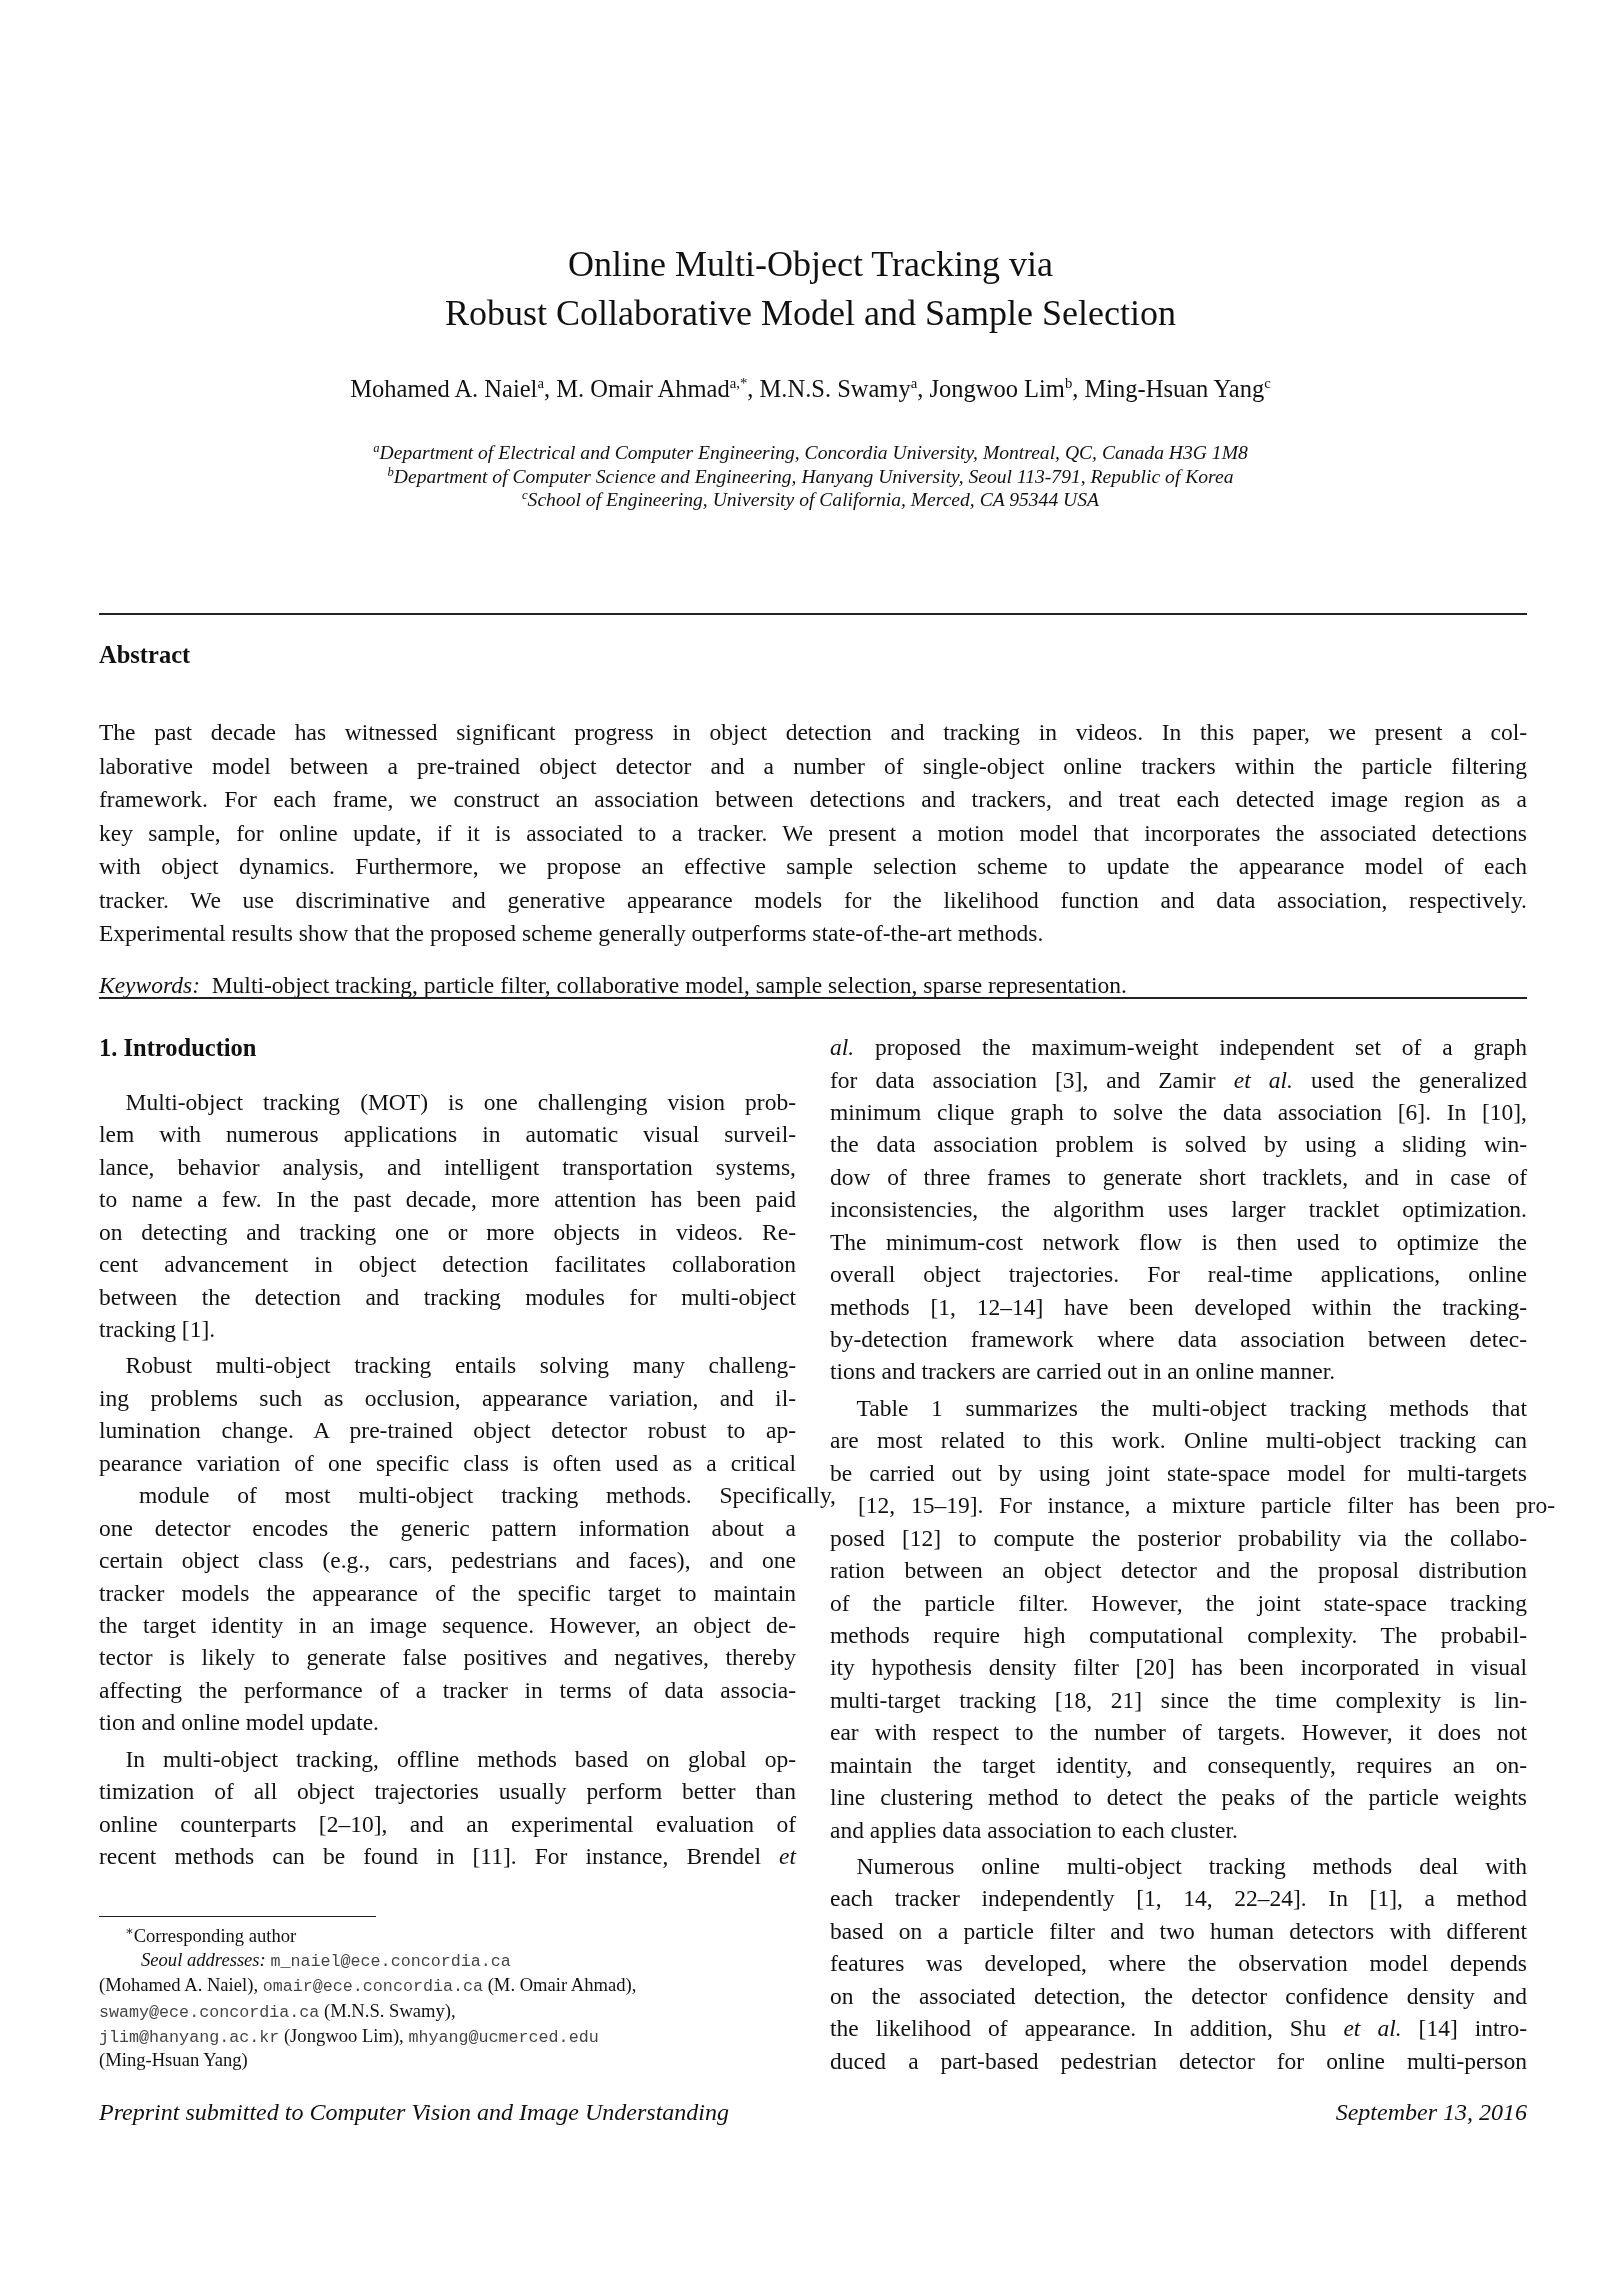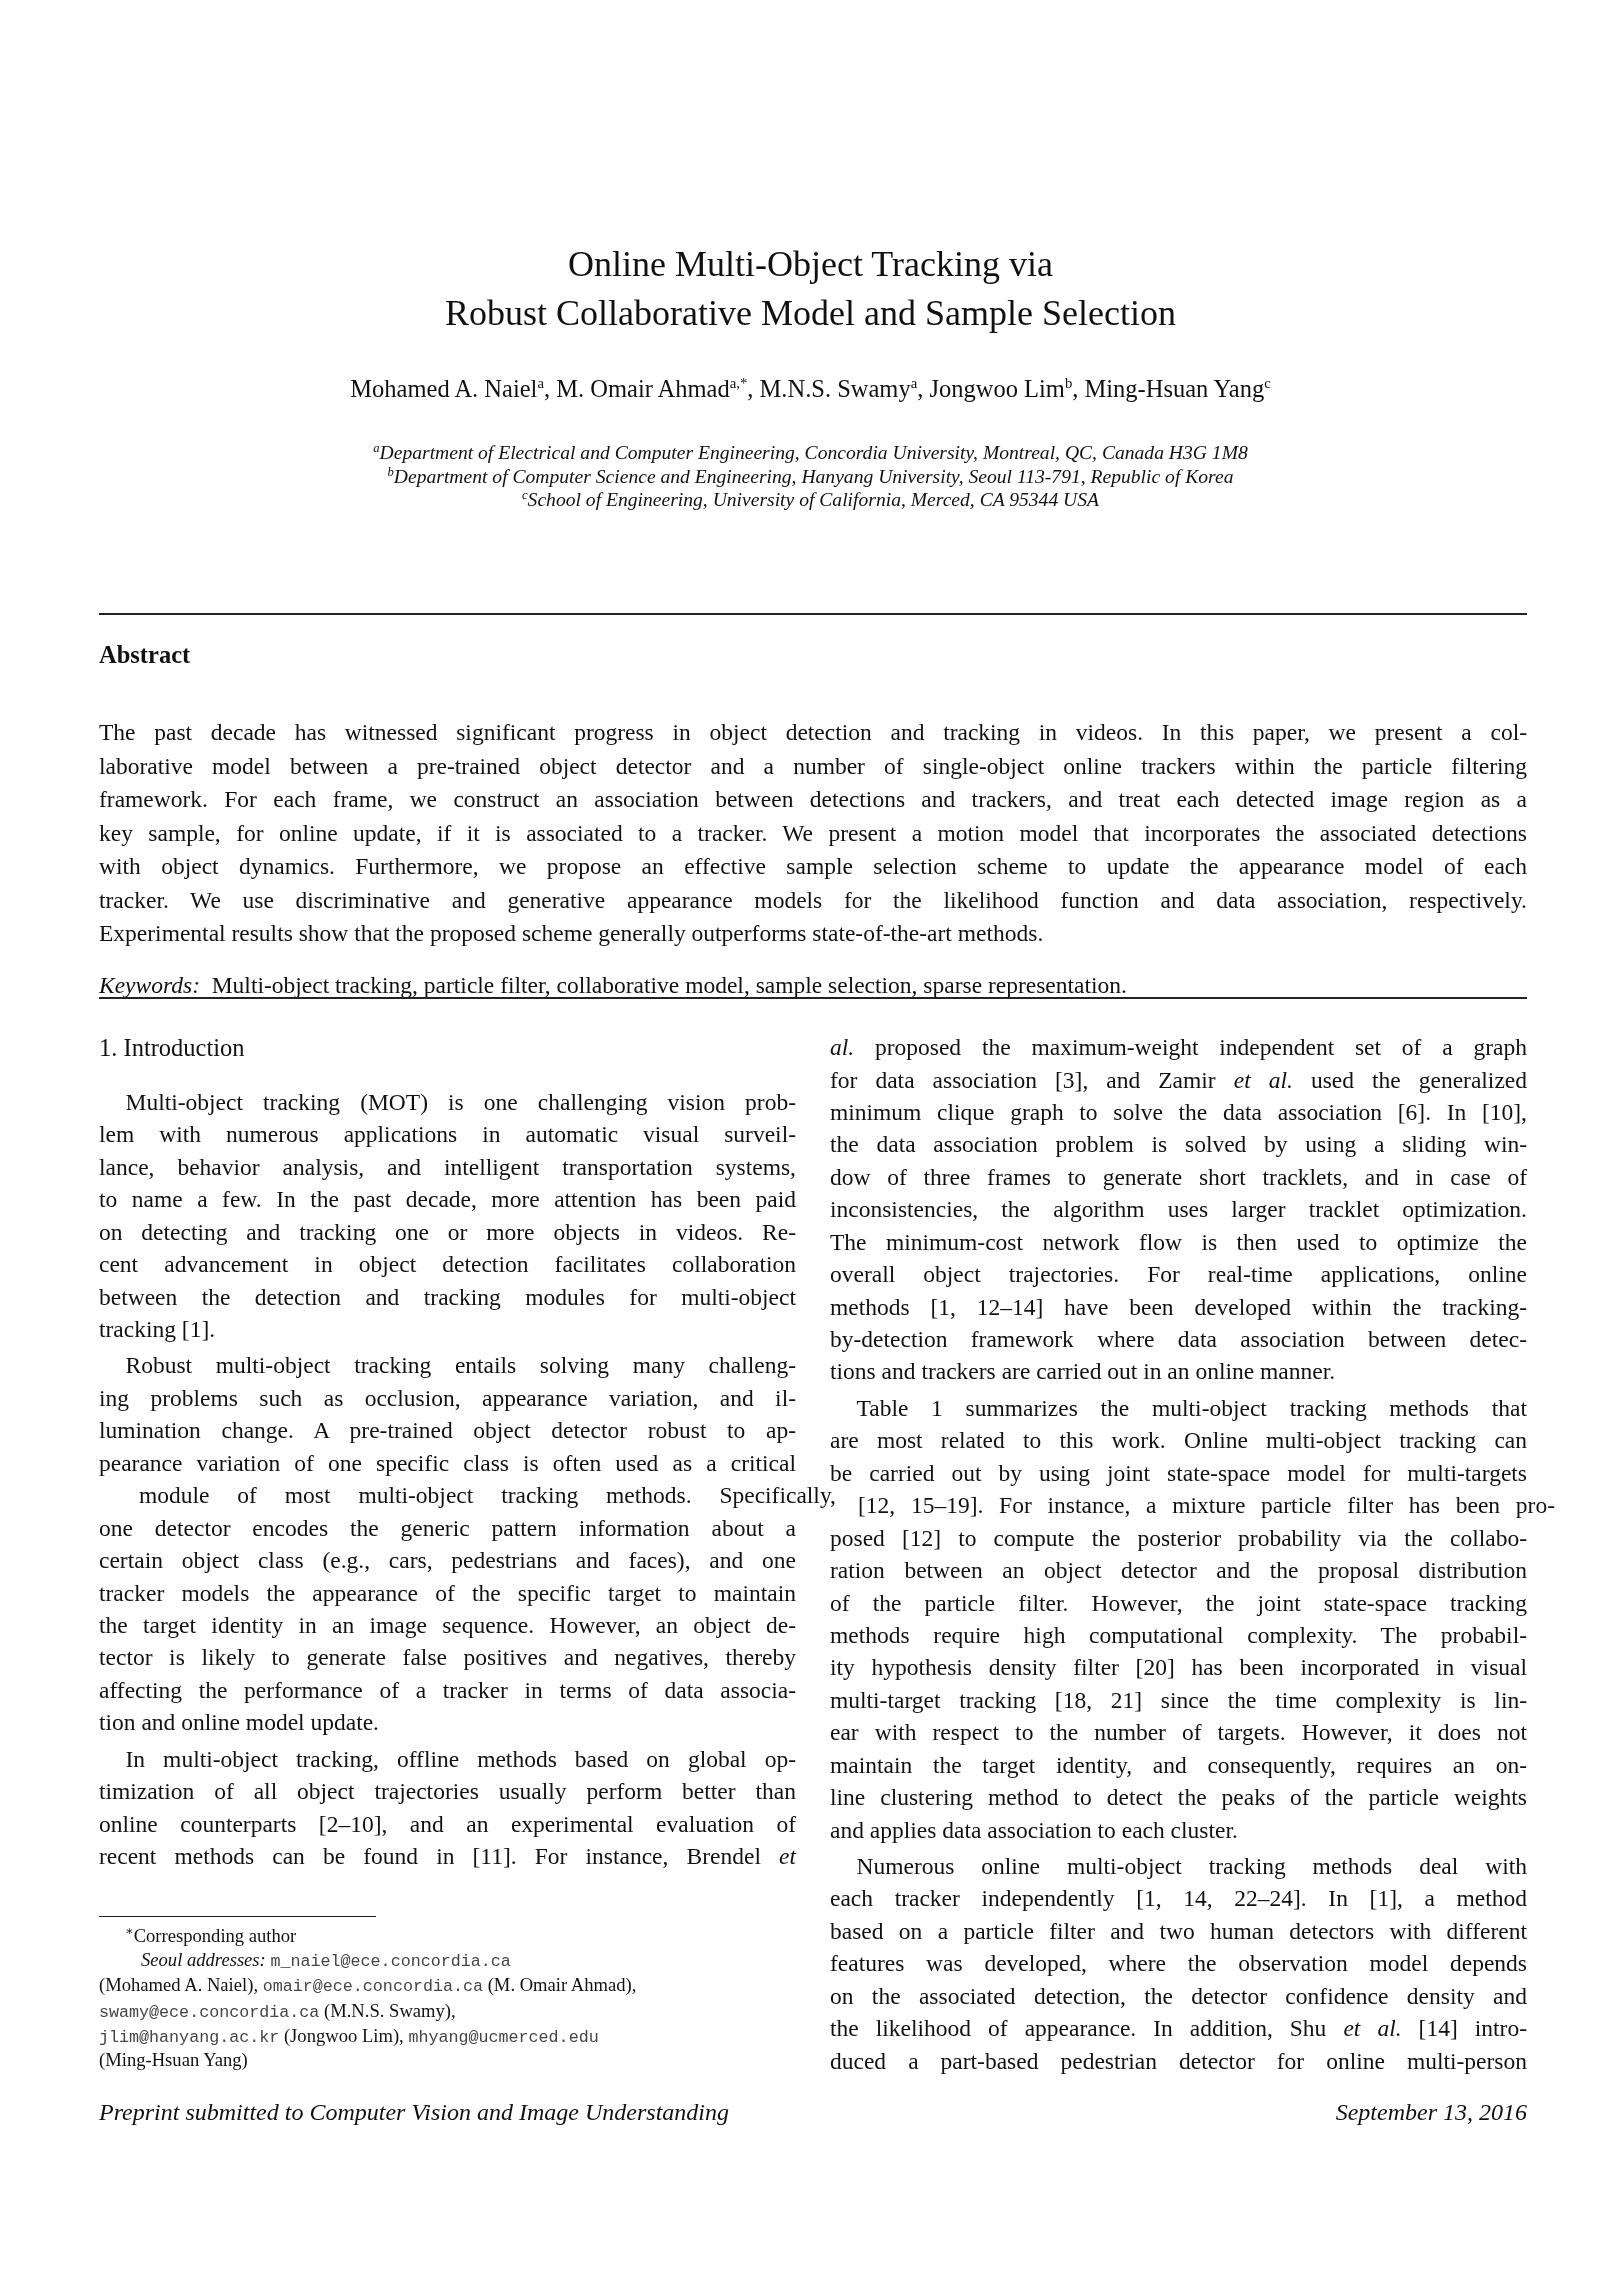--- a/index.html
+++ b/index.html
@@ -14,21 +14,21 @@
   .affil sup { font-size: 12.7px; vertical-align: 6.9px; line-height: 0; }
   .rule { position: absolute; left: 99px; width: 1428px; height: 1.5px; background: #222; }
   .abs-head { font-size: 24.5px; font-weight: bold; }
   .full-line { font-size: 23.5px; left: 99px; width: 1428px; text-align: justify; text-align-last: justify; margin-top: 32px; }
   .full-line.last { text-align-last: left; }
   .col-line { font-size: 23.5px; width: 697px; text-align: justify; text-align-last: justify; }
   .col-line.last { text-align-last: left; }
   .left-col { left: 99px; }
   .right-col { left: 830px; }
   .indent { text-indent: 26.5px; }
-  .sec-head { font-size: 24.5px; font-weight: normal; }
+  .sec-head { font-size: 24.5px; font-weight: bold; }
   .fn { font-size: 18.6px; }
   .mono { font-family: "Liberation Mono", "DejaVu Sans Mono", monospace; font-size: 16.7px; color: #444; }
   .fnrule { position: absolute; left: 99px; width: 277px; height: 1.2px; background: #222; }
   .footer { font-size: 24px; font-style: italic; }
   i { font-style: italic; }
 </style>
 </head>
 <body>
 
 <div class="abs center title" style="top:243px;">Online Multi-Object Tracking via</div>

